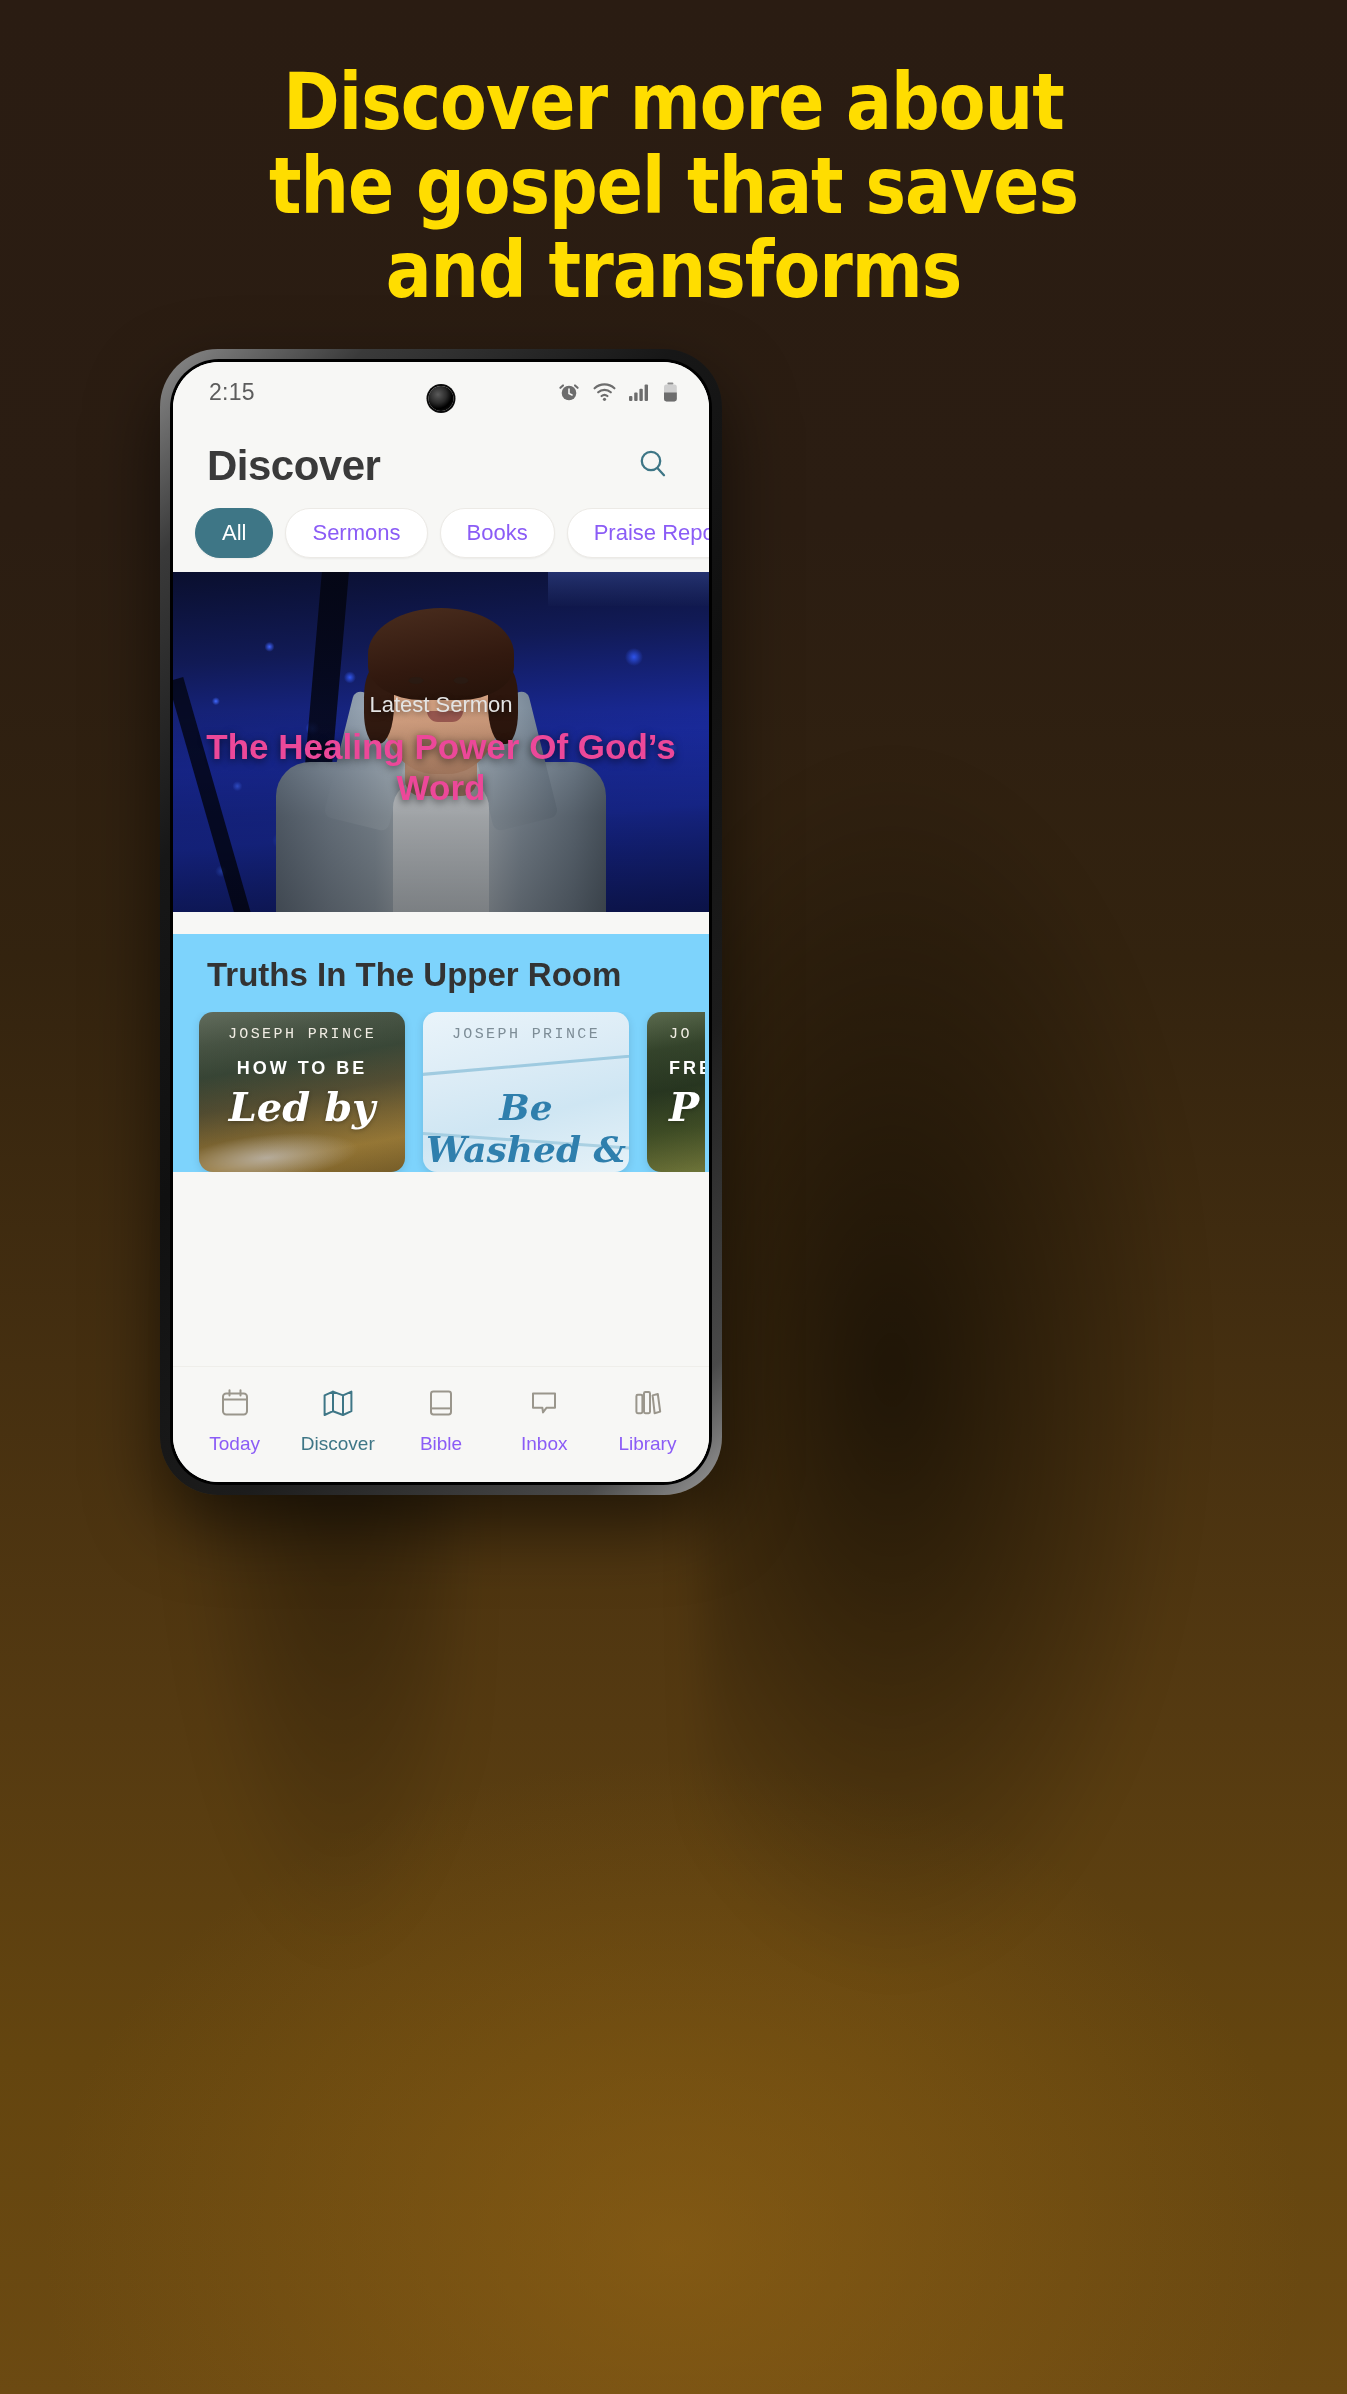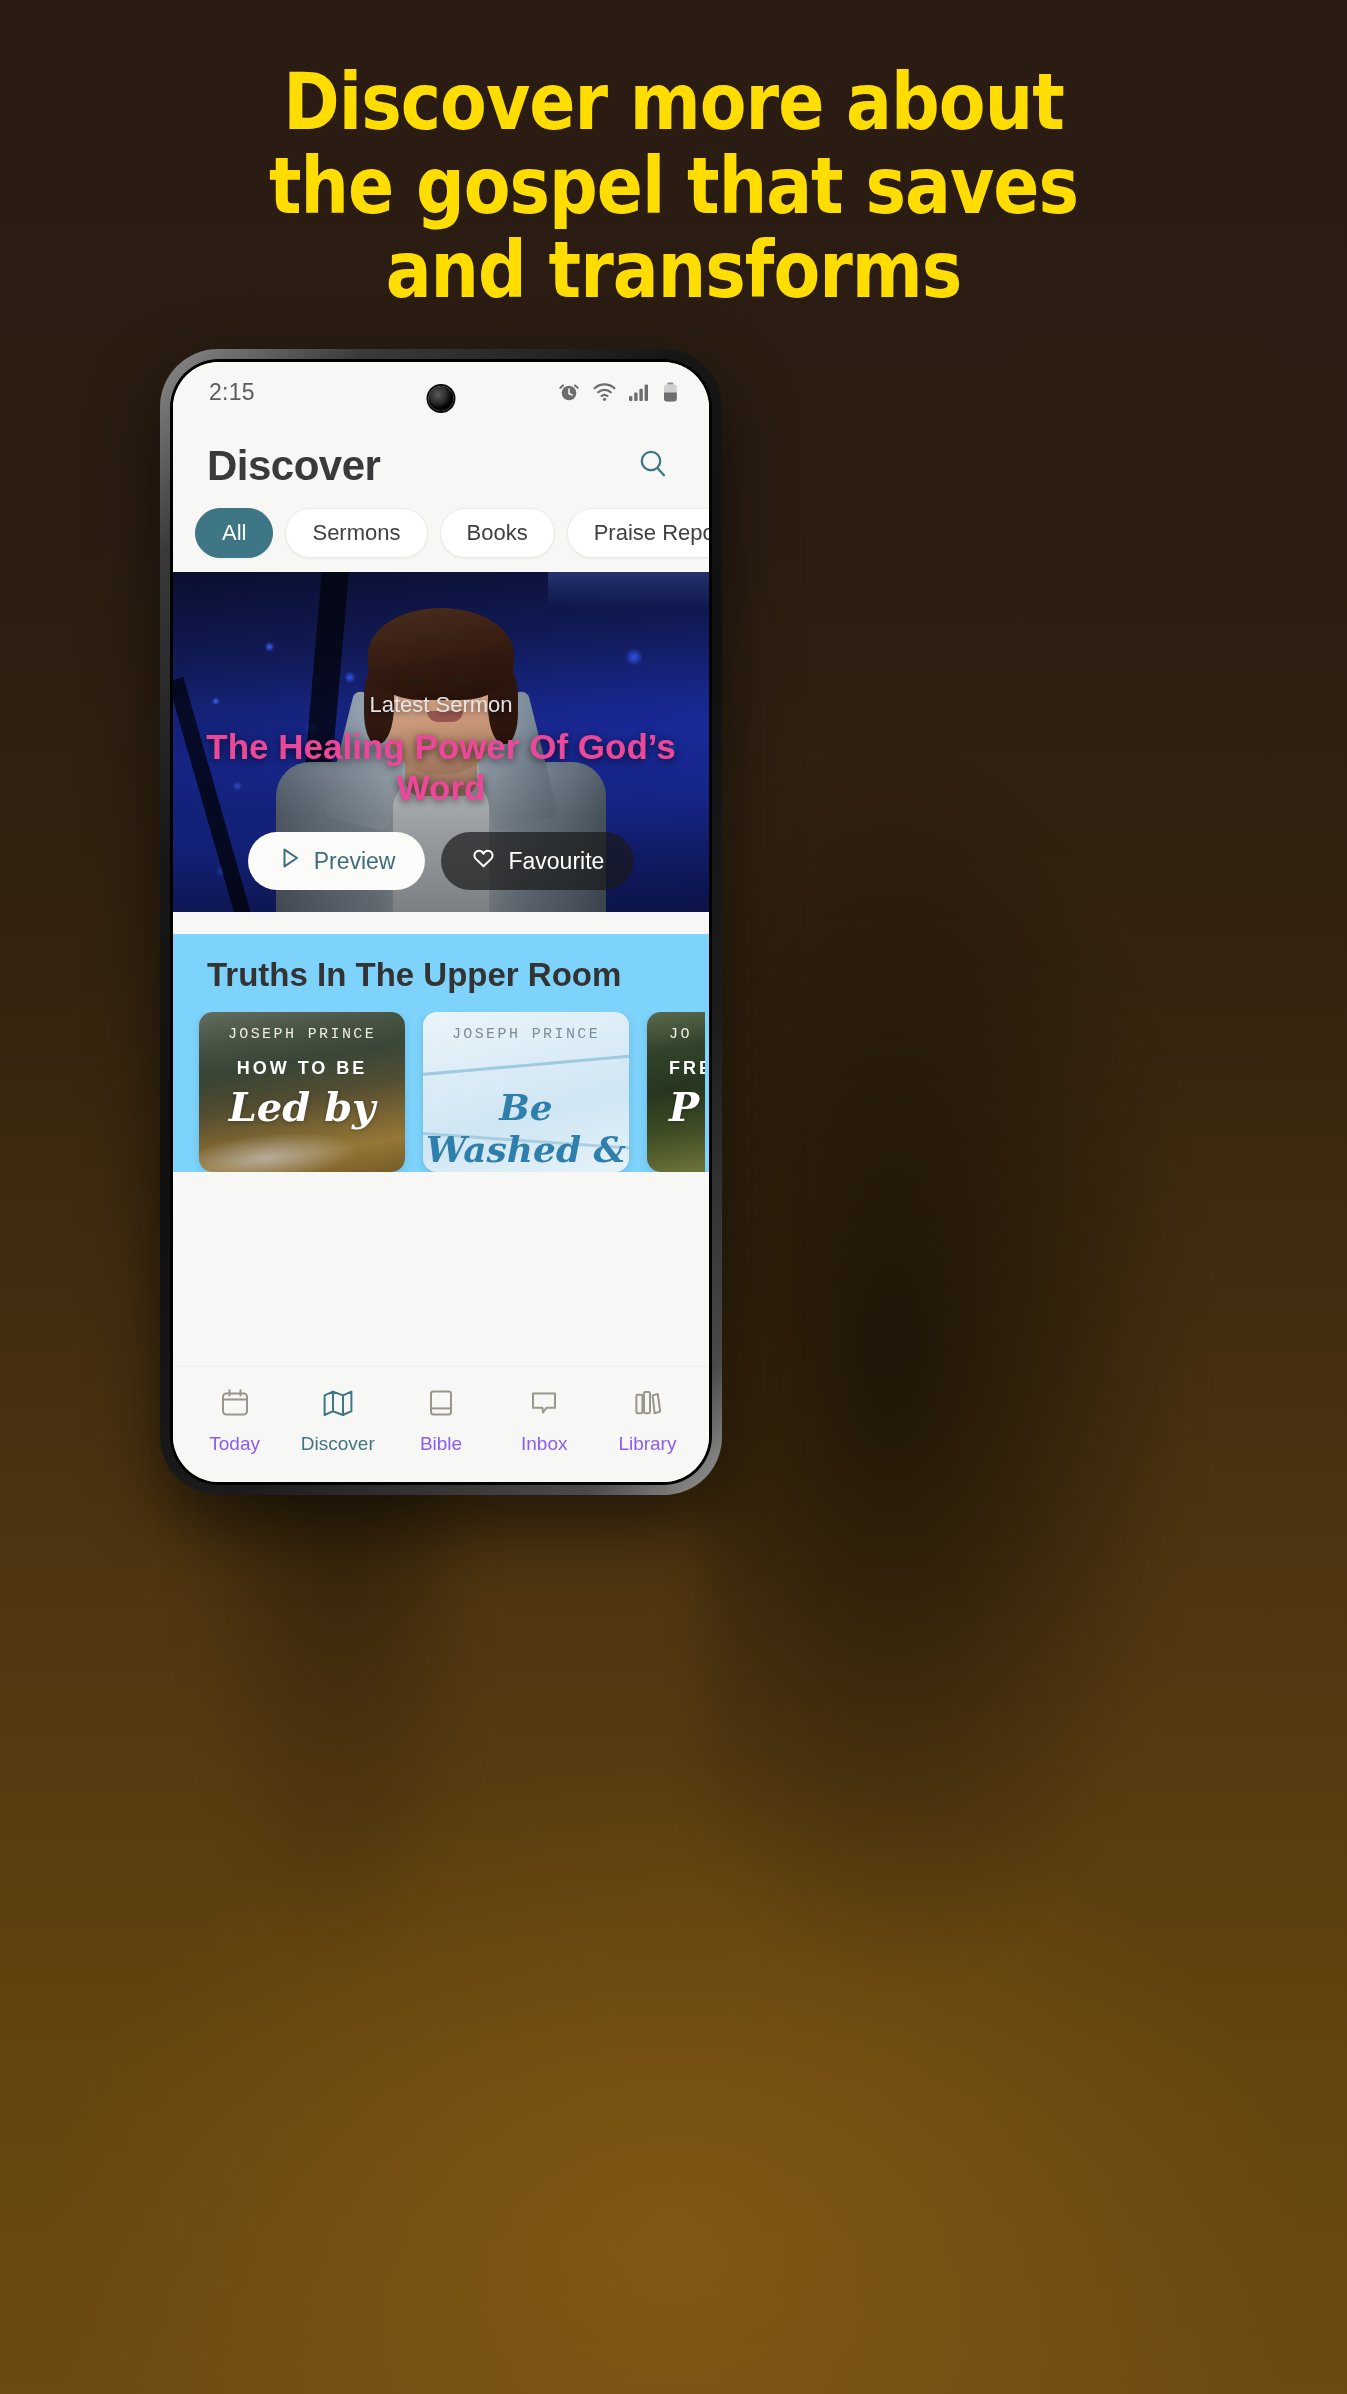--- a/index.html
+++ b/index.html
@@ -115,21 +115,21 @@
     white-space:nowrap;
   }
   .chip {
     flex:0 0 auto;
     height:50px;
     padding:0 26px;
     border-radius:26px;
     display:flex; align-items:center;
     font-size:22px;
     background:#ffffff;
-    color:#404040;
+    color:#8b5cf6;
     border:1px solid #eceae6;
     box-shadow:0 1px 2px rgba(0,0,0,.05);
   }
   .chip.active { background:#3e7686; color:#ffffff; border-color:#3e7686; }
 
   
   #hero {
     position:relative;
     height:340px;
     overflow:hidden;
@@ -386,38 +386,20 @@
         <div id="mouth"></div>
       </div>
 
       <div id="hero-scrim"></div>
 
       <div id="hero-text">
         <div id="hero-eyebrow">Latest Sermon</div>
         <div id="hero-title">The Healing Power Of God’s Word</div>
       </div>
 
-      <div id="hero-actions">
-        <div class="hero-btn" id="preview-btn">
-          <span>
-            <svg width="24" height="24" viewBox="0 0 24 24">
-                  <path d="M6.5 3.6 19 12 6.5 20.4z" stroke="#3e6d7c" stroke-width="2" fill="none" stroke-linejoin="round"></path>
-                </svg>
-          </span>
-          <span>Preview</span>
-        </div>
-        <div class="hero-btn" id="favourite-btn">
-          <span>
-            <svg width="25" height="24" viewBox="0 0 25 24">
-                  <path d="M12.5 20.2 4.6 12.6a4.7 4.7 0 1 1 7.9-4.8 4.7 4.7 0 1 1 7.9 4.8z" stroke="#ffffff" stroke-width="2" fill="none" stroke-linejoin="round"></path>
-                </svg>
-          </span>
-          <span>Favourite</span>
-        </div>
-      </div>
     </div>
 
     <div id="section">
       <div id="section-title">Truths In The Upper Room</div>
       <div id="cards">
         <div class="card" id="card1">
           <div class="card-road"></div>
           <div class="card-author">JOSEPH PRINCE</div>
           <div class="card-kicker">HOW TO BE</div>
           <div class="card-script">Led by</div>

